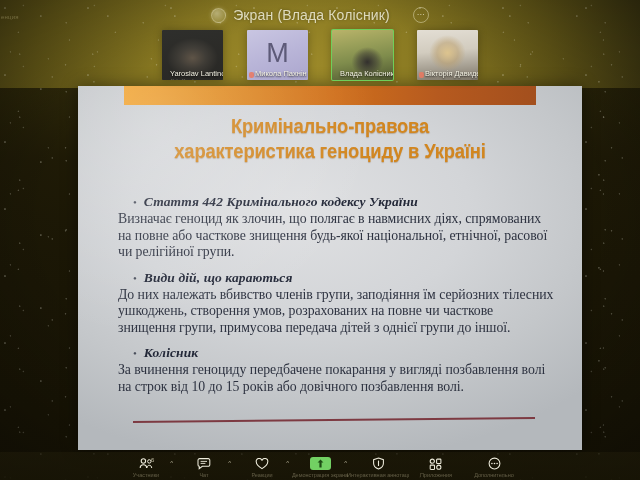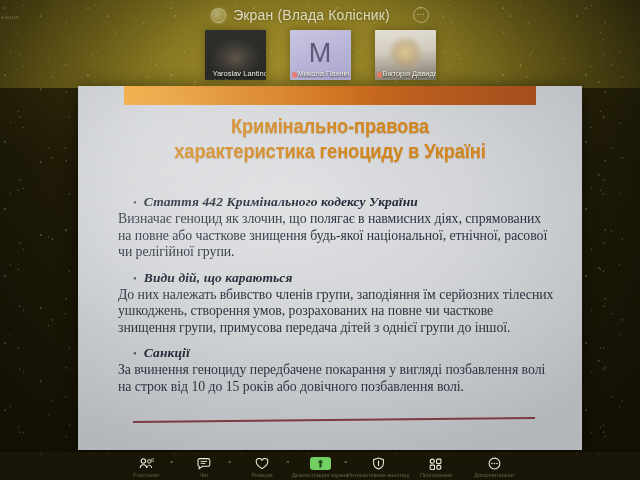--- a/index.html
+++ b/index.html
@@ -359,20 +359,24 @@
 
 
     <div class="tile">
       <div class="vid vid-mykola">
         <span class="avatar-letter">M</span>
       </div>
       <span class="mic-dot"></span>
       <div class="tile-name">Микола Пахнін</div>
     </div>
 
+    <div class="tile active">
+      <div class="vid vid-vlada"></div>
+      <div class="tile-name">Влада Колісник</div>
+    </div>
 
 
     <div class="tile">
       <div class="vid vid-davydenko"></div>
       <span class="mic-dot"></span>
       <div class="tile-name">Вікторія Давиденко</div>
     </div>
 
   </div>
 
@@ -395,21 +399,21 @@
         <p class="para">Визначає геноцид як злочин, що полягає в навмисних діях, спрямованих на повне або часткове знищення будь-якої національної, етнічної, расової чи релігійної групи.</p>
 
         <div class="bullet-row">
           <span class="bullet-dot">•</span>
           <span class="bullet-head">Види дій, що караються</span>
         </div>
         <p class="para">До них належать вбивство членів групи, заподіяння їм серйозних тілесних ушкоджень, створення умов, розрахованих на повне чи часткове знищення групи, примусова передача дітей з однієї групи до іншої.</p>
 
         <div class="bullet-row">
           <span class="bullet-dot">•</span>
-          <span class="bullet-head">Санкції</span>
+          <span class="bullet-head">Колісник</span>
         </div>
         <p class="para last">За вчинення геноциду передбачене покарання у вигляді позбавлення волі на строк від 10 до 15 років або довічного позбавлення волі.</p>
 
       </div>
 
       <div class="slide-rule"></div>
       <div class="glare"></div>
     </div>
   </div>
 

